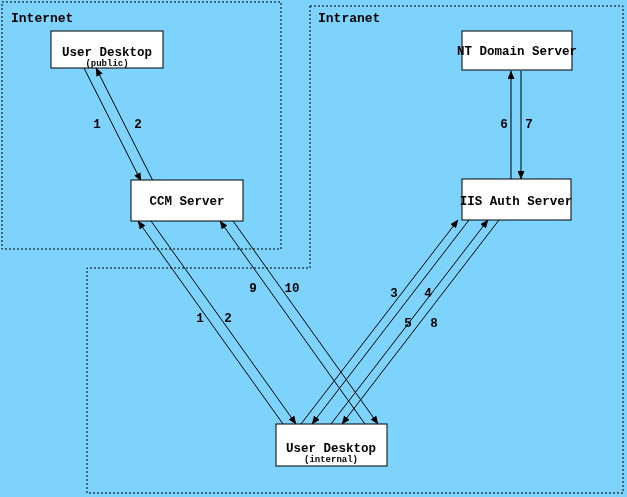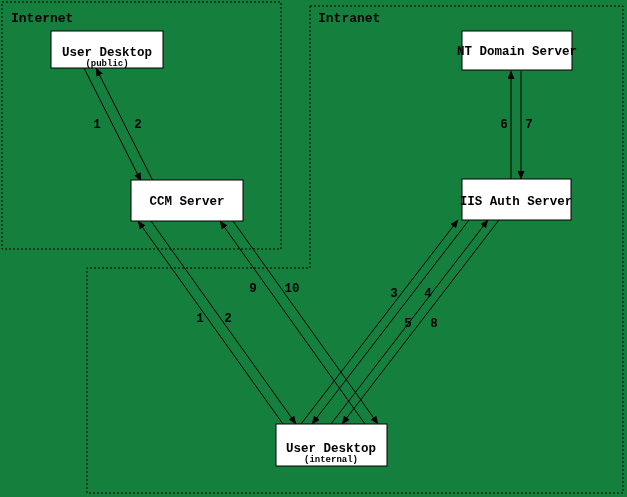--- a/index.html
+++ b/index.html
@@ -4,21 +4,21 @@
 <style>
   html, body {
     margin: 0;
     padding: 0;
     background: #ffffff;
   }
   .page {
     position: relative;
     width: 627px;
     height: 497px;
-    background: #15803d;
+    background: #7dd3fc;
     overflow: hidden;
   }
   svg { display: block; }
   .edge {
     stroke: #000000;
     stroke-width: 1;
     fill: none;
   }
   .zone-outline {
     stroke: #000000;

